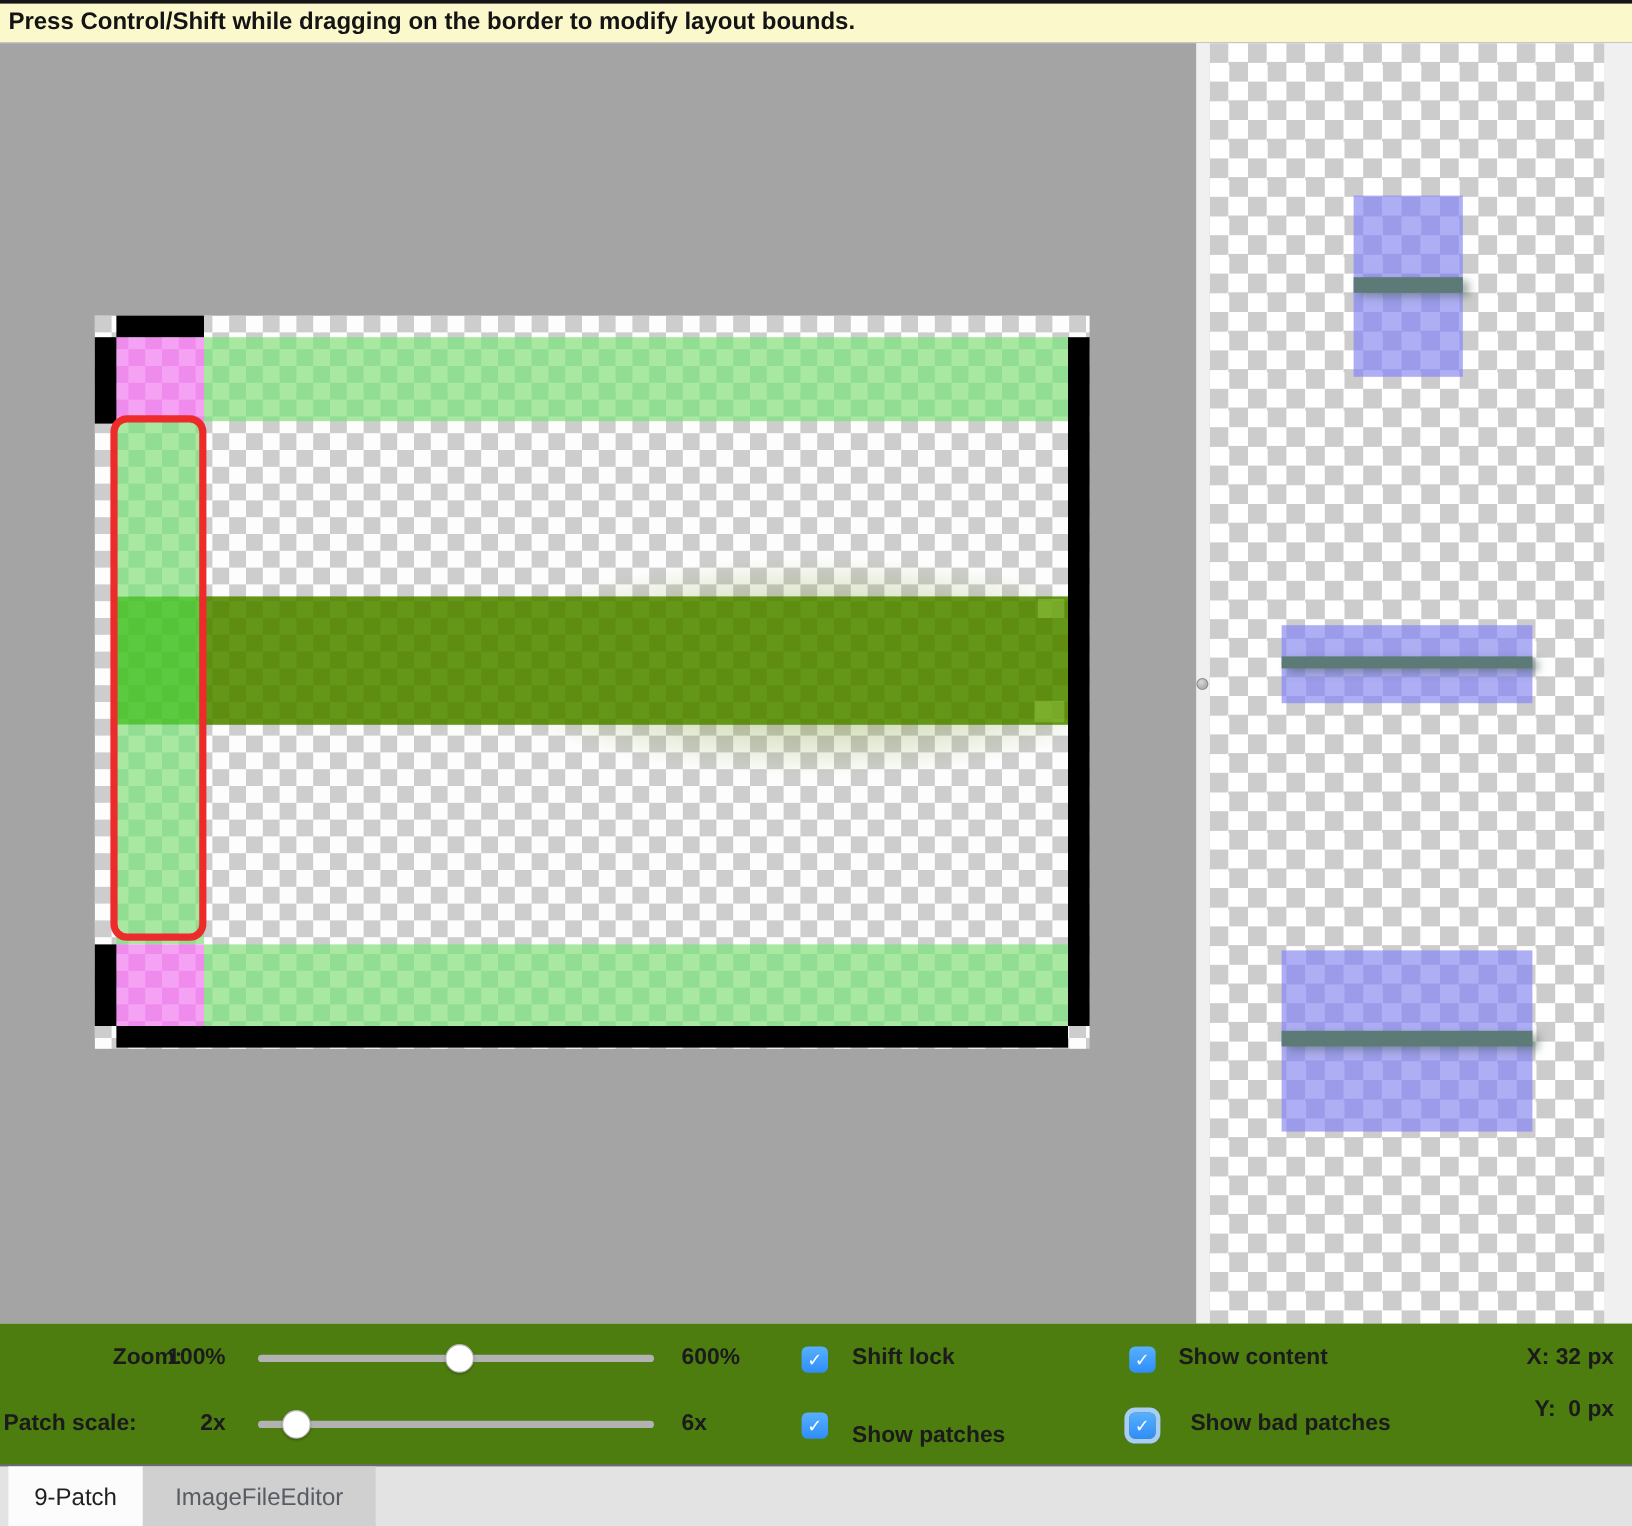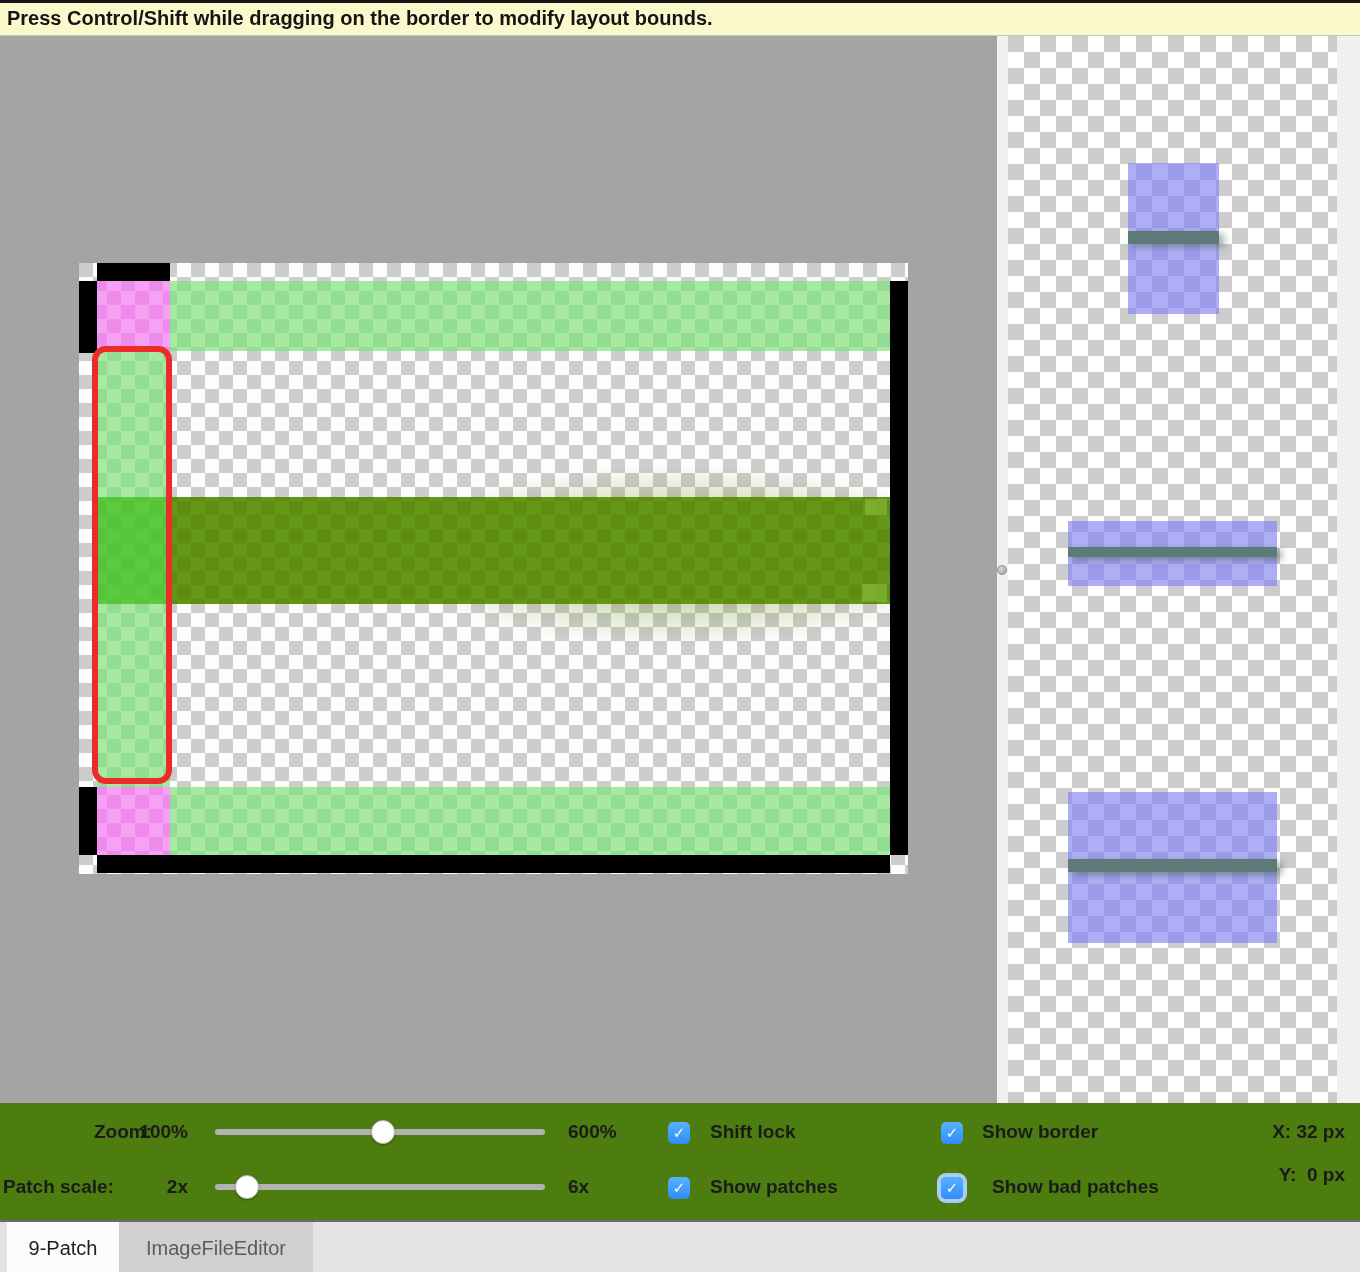--- a/index.html
+++ b/index.html
@@ -122,32 +122,32 @@
   <div class="track" style="left:215px;top:26px;"></div>
   <div class="thumb" style="left:371px;top:17px;"></div>
   <div class="txt" style="left:568px;top:17px;">600%</div>
   <div class="cb" style="left:668px;top:19px;">
     <span>✓</span>
   </div>
   <div class="txt" style="left:710px;top:17px;">Shift lock</div>
   <div class="cb" style="left:941px;top:19px;">
     <span>✓</span>
   </div>
-  <div class="txt" style="left:982px;top:17px;">Show border</div>
+  <div class="txt" style="left:982px;top:17px;">Show content</div>
   <div class="txt r" style="left:1230px;top:17px;width:115px;">X: 32 px</div>
 
   <div class="txt" style="left:3px;top:72px;">Patch scale:</div>
   <div class="txt r" style="left:120px;top:72px;width:68px;">2x</div>
   <div class="track" style="left:215px;top:81px;"></div>
   <div class="thumb" style="left:235px;top:72px;"></div>
   <div class="txt" style="left:568px;top:72px;">6x</div>
   <div class="cb" style="left:668px;top:74px;">
     <span>✓</span>
   </div>
-  <div class="txt" style="left:710px;top:72px;">Show patches</div>
+  <div class="txt" style="left:710px;top:82px;">Show patches</div>
   <div class="cb focused" style="left:941px;top:74px;">
     <span>✓</span>
   </div>
   <div class="txt" style="left:982px;top:72px;margin-left:10px;">Show bad patches</div>
   <div class="txt r" style="left:1230px;top:60px;width:115px;">Y:  0 px</div>
 </div>
 
 <div class="tabbar">
   <div class="tab tab-active">
     <span>9-Patch</span>

